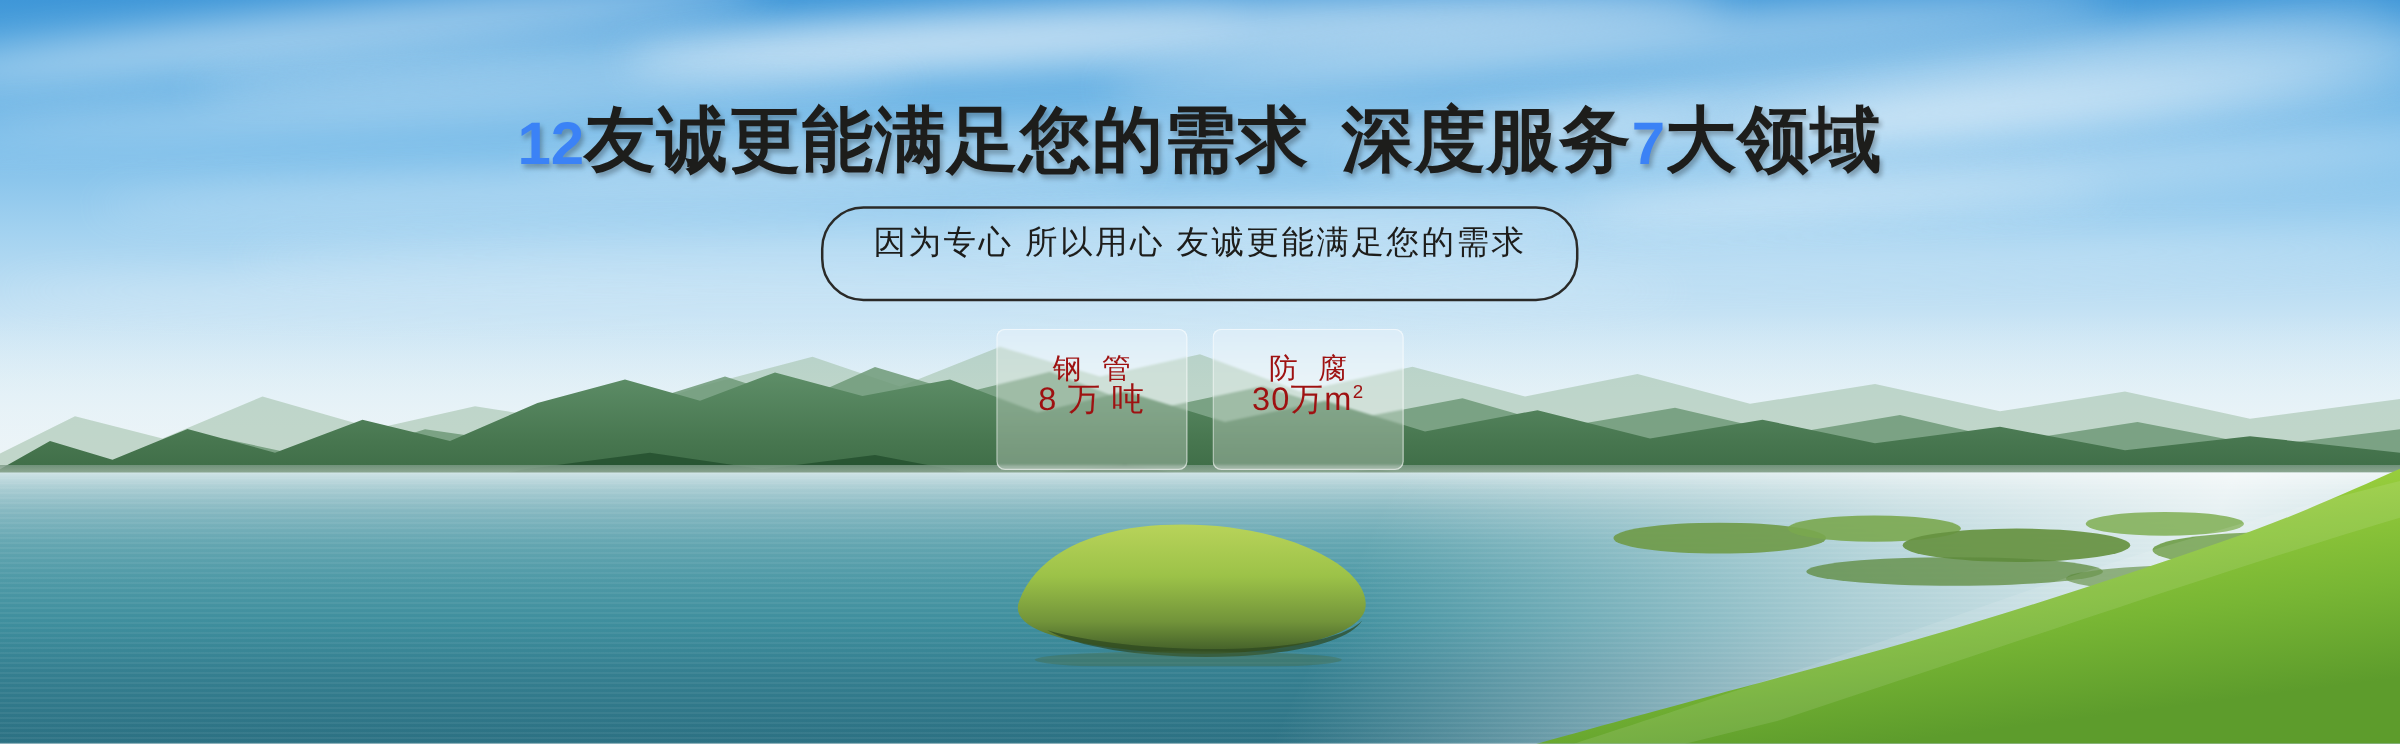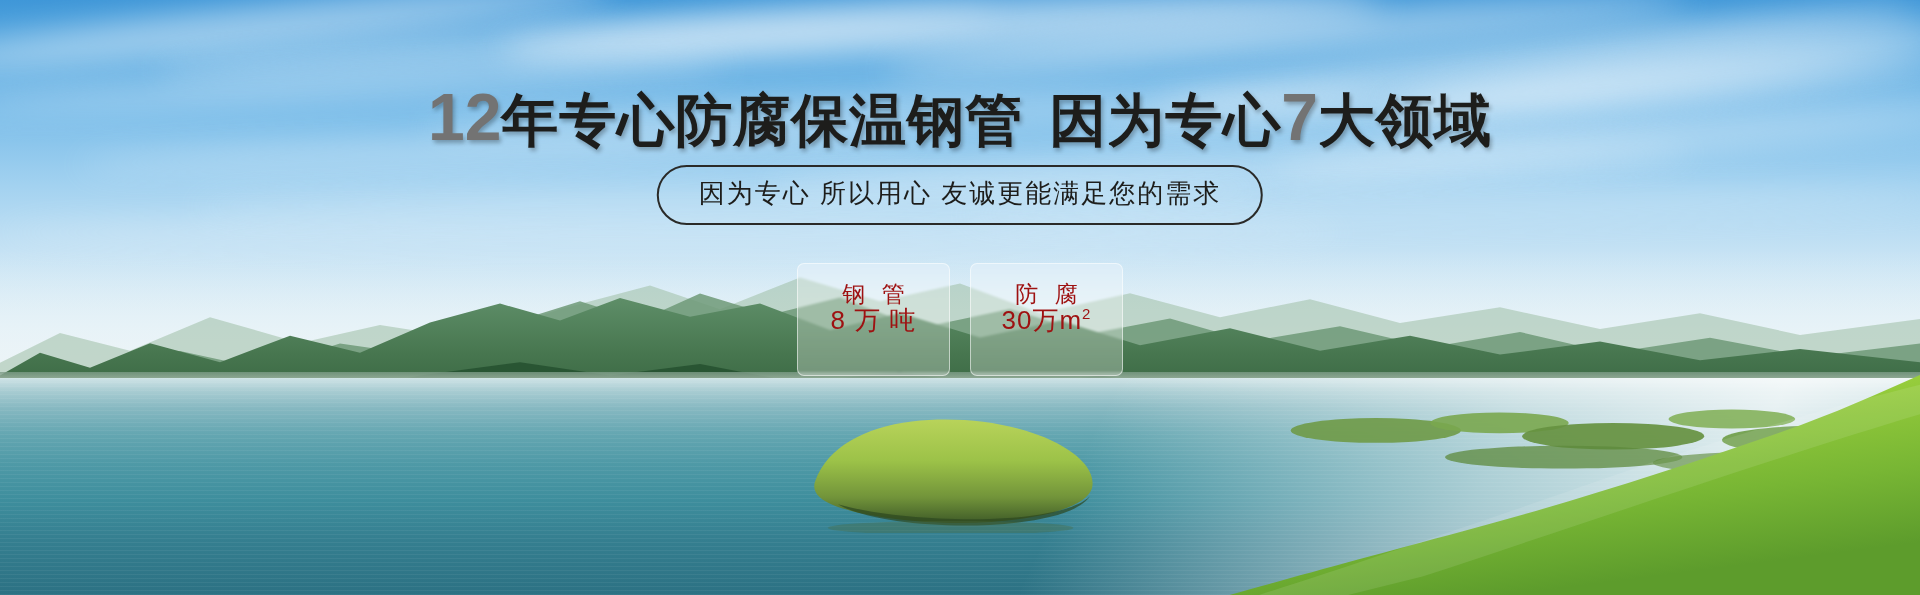--- a/index.html
+++ b/index.html
@@ -113,34 +113,34 @@
     font-family:"Liberation Sans","DejaVu Sans",sans-serif;
     font-weight:700;
     font-size:57px;
     line-height:1.0;
     letter-spacing:1px;
     color:#1d1d1b;
     white-space:nowrap;
     text-shadow:2px 3px 4px rgba(0,0,0,.28);
   }
   .headline .num{
-    color:#737373;
-    font-size:66px;
+    color:#3b82f6;
+    font-size:48px;
     font-weight:700;
     letter-spacing:0;
   }
   .headline .gap{display:inline-block;width:26px;}
 
   .subtitle{
     position:absolute;
     left:50%; top:165px;
     transform:translateX(-50%);
     border:2px solid #2a2a28;
     border-radius:34px;
-    padding:9px 40px 12px;
+    padding:9px 40px 28px;
     font-size:26px;
     letter-spacing:2px;
     color:#1d1d1b;
     white-space:nowrap;
     font-family:"Liberation Sans","DejaVu Sans",sans-serif;
   }
 
   
   .cards{
     position:absolute;
@@ -276,21 +276,21 @@
         </linearGradient>
       </defs>
       <path d="M700,0 L700,225 L0,225 C60,208 140,186 236,160 C340,132 452,96 560,58 C612,40 660,18 700,0 Z" fill="url(#gBank)"></path>
       <path d="M700,10 L700,40 C640,58 560,84 470,114 C380,144 280,178 196,206 L120,225 L30,225 C120,196 250,152 380,106 C500,64 620,30 700,10 Z" fill="#ffffff" opacity=".10"></path>
     </svg>
   </div>
 
   <div class="content">
 
     <div class="headline">
-      <span class="num">12</span><span>年专心防腐保温钢管</span><span class="gap"></span><span>因为专心</span><span class="num">7</span><span>大领域</span>
+      <span class="num">12</span><span>友诚更能满足您的需求</span><span class="gap"></span><span>深度服务</span><span class="num">7</span><span>大领域</span>
     </div>
 
     <div class="subtitle">因为专心 所以用心  友诚更能满足您的需求</div>
 
     <div class="cards">
 
       <div class="card">
         <div class="label">钢 管</div>
         <div class="value"><span>8 万 吨</span><sup></sup></div>
       </div>

